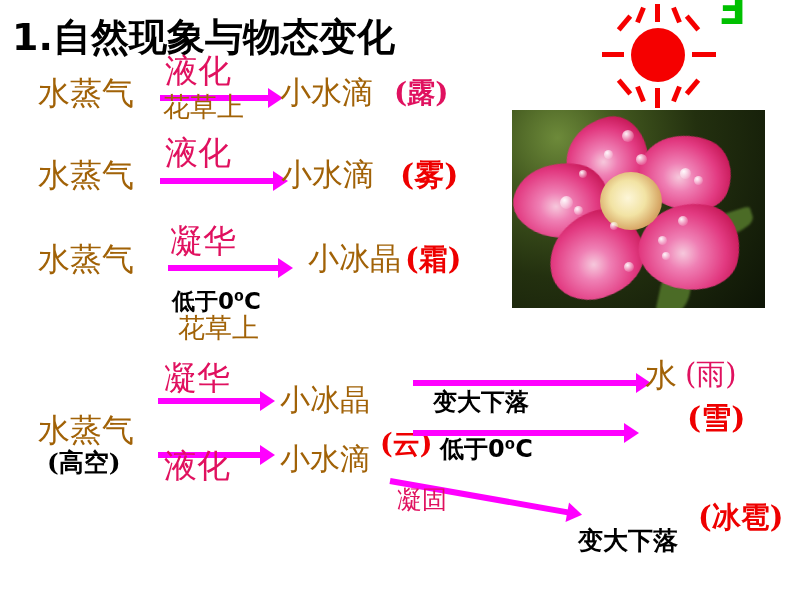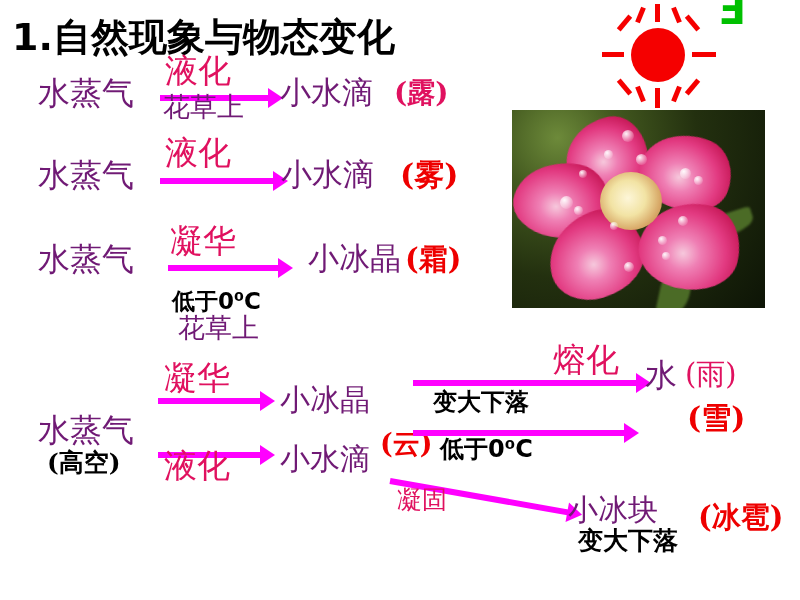--- a/index.html
+++ b/index.html
@@ -8,21 +8,21 @@
     background:#ffffff;
     font-family:"DejaVu Sans","Liberation Sans",sans-serif;
     overflow:hidden;
     position:relative;
   }
   #slide{position:absolute;left:0;top:0;width:800px;height:600px;}
   .t{position:absolute;white-space:nowrap;line-height:1;}
 
   
   .title{color:#000000;font-weight:bold;font-size:29px;font-family:"DejaVu Sans","Liberation Sans",sans-serif;}
-  .blue{color:#701a75;font-family:Liberation Serif, serif;}
+  .blue{color:#a16207;font-family:Liberation Serif, serif;}
   .crimson{color:#e0115f;font-family:"DejaVu Serif","Liberation Serif",serif;}
   .red{color:#ee0000;font-family:"DejaVu Serif","Liberation Serif",serif;font-weight:bold;}
   .black-b{color:#000000;font-weight:bold;font-family:"DejaVu Sans","Liberation Sans",sans-serif;}
   .proc{color:#e0115f;font-family:Liberation Serif, serif;font-size:33px;}
 
   
   .arrow{position:absolute;height:6px;background:#ff00ff;}
   .arrow:after{
     content:"";position:absolute;right:-13px;top:50%;
     transform:translateY(-50%);
@@ -146,33 +146,31 @@
   <div class="t proc" style="left:164px;top:362px;">凝华</div>
   <div class="t blue" style="left:280px;top:385px;font-size:30px;">小冰晶</div>
 
   <div class="arrow" style="left:158px;top:452px;width:104px;"></div>
   <div class="t proc" style="left:164px;top:450px;">液化</div>
   <div class="t blue" style="left:280px;top:444px;font-size:30px;">小水滴</div>
 
   <div class="t red" style="left:380px;top:430px;font-size:27px;">(云)</div>
 
   <div class="arrow" style="left:413px;top:380px;width:225px;"></div>
-  <div class="t proc" style="left:553px;top:344px;">熔化</div>
   <div class="t blue" style="left:645px;top:359px;font-size:32px;">水</div>
   <div class="t crimson" style="left:685px;top:360px;font-size:29px;">(雨)</div>
 
   <div class="arrow" style="left:413px;top:430px;width:213px;"></div>
   <div class="t black-b" style="left:433px;top:390px;font-size:24px;">变大下落</div>
   <div class="t black-b" style="left:440px;top:437px;font-size:24px;">低于0⁰C</div>
   <div class="t red" style="left:687px;top:403px;font-size:30px;">(雪)</div>
 
   <div class="arrow-diag" style="left:390px;top:478px;width:182px;height:6px;transform:rotate(10deg);">
     <div style="position:absolute;left:0;top:0;width:100%;height:6px;background:#ff00ff;"></div>
     <div style="position:absolute;right:-13px;top:50%;transform:translateY(-50%);width:0;height:0;
                 border-top:10px solid transparent;border-bottom:10px solid transparent;
                 border-left:15px solid #ff00ff;"></div>
   </div>
   <div class="t proc" style="left:397px;top:487px;font-size:25px;">凝固</div>
-  <div class="t blue" style="left:568px;top:495px;font-size:30px;">小冰块</div>
   <div class="t black-b" style="left:578px;top:528px;font-size:25px;font-family:'DejaVu Serif','Liberation Serif',serif;">变大下落</div>
   <div class="t red" style="left:698px;top:503px;font-size:29px;">(冰雹)</div>
 
 </div>
 
 </body></html>

